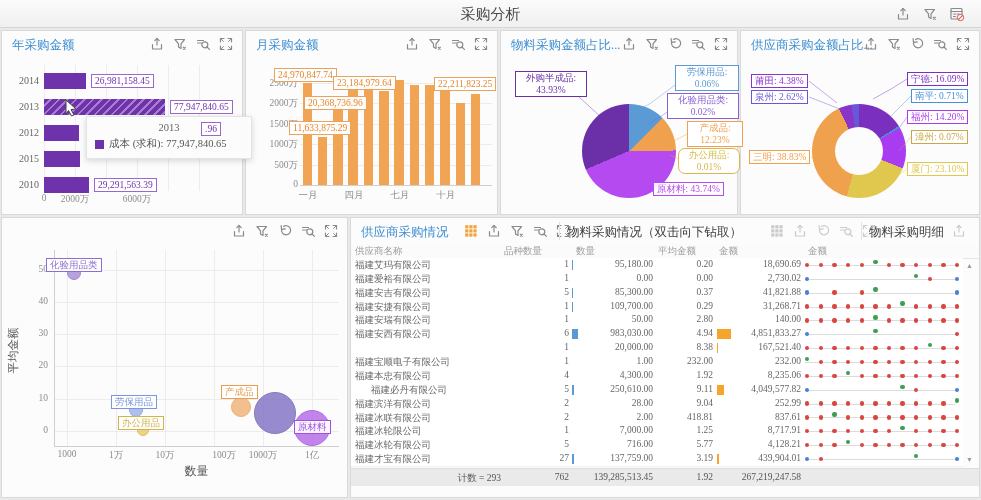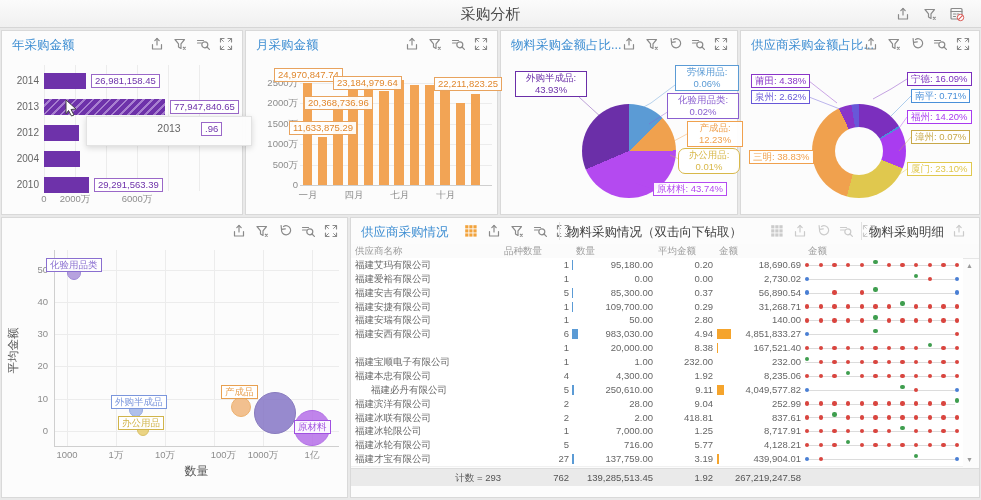--- a/index.html
+++ b/index.html
@@ -1,17 +1,17 @@
 <!DOCTYPE html>
 <html><head>
 <meta charset="utf-8">
 <style>
   html,body{margin:0;padding:0;background:#dcdcdc}
   #app{position:relative;width:981px;height:500px;background:#e9e9e9;overflow:hidden;
-       font-family:Liberation Sans, sans-serif;color:#555;font-size:10px}
+       font-family:Liberation Serif, serif;color:#555;font-size:10px}
   .titlebar{position:absolute;left:0;top:0;width:981px;height:28px;
        background:linear-gradient(#fbfbfb,#f0f0f0);border-bottom:1px solid #d6d6d6;box-sizing:border-box}
   .apptitle{position:absolute;left:0;right:0;top:5px;text-align:center;font-size:15px;color:#4a4a4a}
   .istrip{position:absolute;top:5px;right:8px;display:flex;gap:7px;align-items:center}
   .titlebar .istrip{top:6px;right:16px;gap:11px}
   .istrip .icon{width:16px;height:16px;cursor:pointer}
   .icon svg{width:16px;height:16px;display:block}
   .panel{position:absolute;background:#fcfcfc;border:1px solid #d9d9d9;box-sizing:border-box}
   .ptitle{position:absolute;left:10px;top:6px;font-size:12.5px;color:#3e8ed2;white-space:nowrap}
   .ptitle.dark{color:#3d3d3d}
@@ -126,29 +126,33 @@
         <div class="tick" style="left: 53px; top: 162px; width: 40px; text-align: center;">2000万</div>
         <div class="tick" style="left: 115px; top: 162px; width: 40px; text-align: center;">6000万</div>
         <div class="cat" style="left: 0px; top: 44px; width: 37px;">2014</div>
         <div class="bar" style="left: 42px; top: 42px; width: 42px; height: 16px; background: rgb(110, 50, 170);"></div>
         <div class="lbox" style="left: 89px; top: 43px; border-color: rgb(154, 104, 200); color: rgb(110, 50, 170);">26,981,158.45</div>
         <div class="cat" style="left: 0px; top: 70px; width: 37px;">2013</div>
         <div class="bar" style="left: 42px; top: 68px; width: 121px; height: 16px; background: repeating-linear-gradient(135deg, rgb(110, 50, 170) 0px, rgb(110, 50, 170) 4px, rgb(168, 127, 208) 4px, rgb(168, 127, 208) 6px);"></div>
         <div class="lbox" style="left: 168px; top: 69px; border-color: rgb(154, 104, 200); color: rgb(110, 50, 170);">77,947,840.65</div>
         <div class="cat" style="left: 0px; top: 96px; width: 37px;">2012</div>
         <div class="bar" style="left: 42px; top: 94px; width: 35px; height: 16px; background: rgb(110, 50, 170);"></div>
-        <div class="cat" style="left: 0px; top: 122px; width: 37px;">2004</div>
+        <div class="cat" style="left: 0px; top: 122px; width: 37px;">2015</div>
         <div class="bar" style="left: 42px; top: 120px; width: 36px; height: 16px; background: rgb(110, 50, 170);"></div>
         <div class="cat" style="left: 0px; top: 148px; width: 37px;">2010</div>
         <div class="bar" style="left: 42px; top: 146px; width: 45px; height: 16px; background: rgb(110, 50, 170);"></div>
         <div class="lbox" style="left: 92px; top: 147px; border-color: rgb(154, 104, 200); color: rgb(110, 50, 170);">29,291,563.39</div>
         <div class="lbox" style="left: 199px; top: 91px; z-index: 7; border-color: rgb(154, 104, 200); color: rgb(110, 50, 170);">.96</div>
       </div>
     <div class="tooltip">
       <div class="tt-title">2013</div>
+      <div class="tt-row">
+          <span class="sw"></span>
+          <span>成本 (求和): 77,947,840.65</span>
+        </div>
     </div>
     <svg class="cursor" style="left:62px;top:68px" width="16" height="18" viewBox="0 0 16 18">
       <path d="M2 1l10 9-5 .5 3 5.5-2.5 1-3-5.5L2 15z" fill="#fff" stroke="#444" stroke-width="1"></path>
     </svg>
   </div>
 
   <div class="panel" id="p-month" style="left:245px;top:30px;width:253px;height:185px">
     <div class="ptitle">月采购金额</div>
     <div class="istrip">
         <span class="icon">
@@ -392,21 +396,21 @@
         <div class="tick" style="left: 26px; top: 45.5px; width: 20px; text-align: right;">50</div>
         <div class="vgrid" style="left: 52px; top: 32px; height: 196px; background: rgb(207, 207, 207);"></div>
         <div class="hgrid" style="left: 52px; top: 228px; width: 285px; background: rgb(207, 207, 207);"></div>
         <div class="bubble" style="left: 65.35px; top: 47.73px; width: 14px; height: 14px; background: rgb(169, 143, 216); opacity: 0.82; border: 1px solid rgb(138, 111, 208);"></div>
         <div class="bubble" style="left: 126.6px; top: 185.005px; width: 14px; height: 14px; background: rgb(159, 180, 232); opacity: 0.82; border: 1px solid rgb(123, 150, 220);"></div>
         <div class="bubble" style="left: 134.95px; top: 206.031px; width: 12px; height: 12px; background: rgb(232, 204, 106); opacity: 0.82; border: 1px solid rgb(208, 180, 74);"></div>
         <div class="bubble" style="left: 228.95px; top: 178.775px; width: 20px; height: 20px; background: rgb(240, 180, 120); opacity: 0.82; border: 1px solid rgb(232, 160, 80);"></div>
         <div class="bubble" style="left: 252.25px; top: 174.235px; width: 42px; height: 42px; background: rgb(130, 114, 196); opacity: 0.82; border: 1px solid rgb(110, 94, 176);"></div>
         <div class="bubble" style="left: 292px; top: 191.77px; width: 36px; height: 36px; background: rgb(180, 106, 232); opacity: 0.82; border: 1px solid rgb(160, 80, 224);"></div>
         <div class="lbox" style="left: 44px; top: 40px; z-index: 5; border-color: rgb(138, 111, 208); color: rgb(138, 111, 208);">化验用品类</div>
-        <div class="lbox" style="left: 109px; top: 177px; z-index: 5; border-color: rgb(123, 150, 220); color: rgb(123, 150, 220);">外购半成品</div>
+        <div class="lbox" style="left: 109px; top: 177px; z-index: 5; border-color: rgb(123, 150, 220); color: rgb(123, 150, 220);">劳保用品</div>
         <div class="lbox" style="left: 116px; top: 198px; z-index: 5; border-color: rgb(208, 180, 74); color: rgb(208, 180, 74);">办公用品</div>
         <div class="lbox" style="left: 219px; top: 167px; z-index: 5; border-color: rgb(232, 160, 80); color: rgb(232, 160, 80);">产成品</div>
         <div class="lbox" style="left: 292px; top: 202px; z-index: 5; border-color: rgb(160, 80, 224); color: rgb(160, 80, 224);">原材料</div>
       </div>
     <div class="ylab" style="left:-12px;top:125px">平均金额</div>
     <div class="xlab" style="left:52px;top:245px;width:285px">数量</div>
   </div>
 
   <div class="panel" id="p-table" style="left:350px;top:217px;width:630px;height:281px">
     <div class="ptitle" style="left:10px">供应商采购情况</div>
@@ -550,21 +554,21 @@
             <div class="dot" style="left: 111.091px; top: calc(50% - 5.2px); background: rgb(63, 158, 79);"></div>
             <div class="dot" style="left: 124.727px; top: calc(50% - 2.2px); background: rgb(217, 69, 63);"></div>
             <div class="dot" style="left: 152px; top: calc(50% - 2.2px); background: rgb(74, 127, 212);"></div>
           </div>
         </div>
         <div class="trow" style="top: 67.74px;">
           <div class="tcell" style="left: 4px; width: 142px;">福建安吉有限公司</div>
           <div class="tcell r" style="left: 150px; width: 68px;">5</div>
           <div class="tcell r" style="left: 228px; width: 74px;">85,300.00</div>
           <div class="tcell r" style="left: 306px; width: 56px;">0.37</div>
-          <div class="tcell r" style="left: 368px; width: 82px;">56,890.54</div>
+          <div class="tcell r" style="left: 368px; width: 82px;">41,821.88</div>
           <div class="dbar blue" style="left: 221px; width: 1px;"></div>
           <div class="spark" style="left: 452px; width: 160px;">
             <div class="ln"></div>
             <div class="dot" style="left: 2px; top: calc(50% - 2.2px); background: rgb(74, 127, 212);"></div>
             <div class="dot" style="left: 29.2727px; top: calc(50% - 2.2px); background: rgb(217, 69, 63);"></div>
             <div class="dot" style="left: 56.5455px; top: calc(50% - 2.2px); background: rgb(217, 69, 63);"></div>
             <div class="dot" style="left: 70.1818px; top: calc(50% - 5.2px); background: rgb(63, 158, 79);"></div>
             <div class="dot" style="left: 152px; top: calc(50% - 2.2px); background: rgb(74, 127, 212);"></div>
           </div>
         </div>

